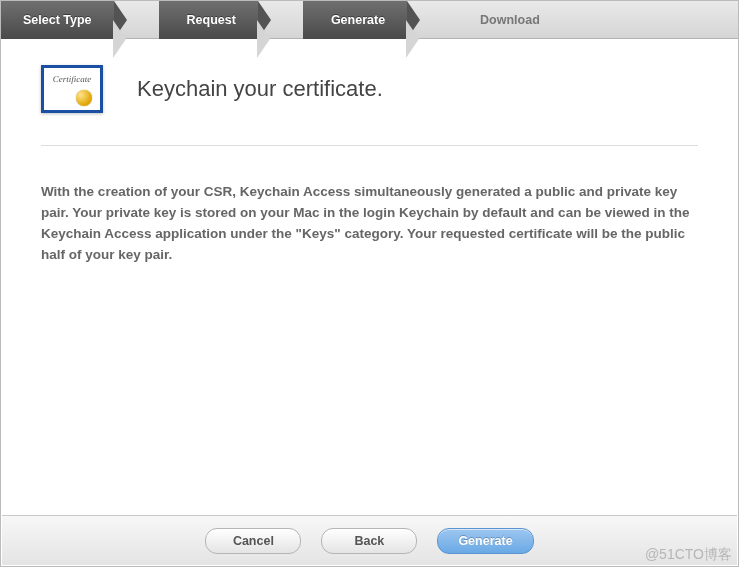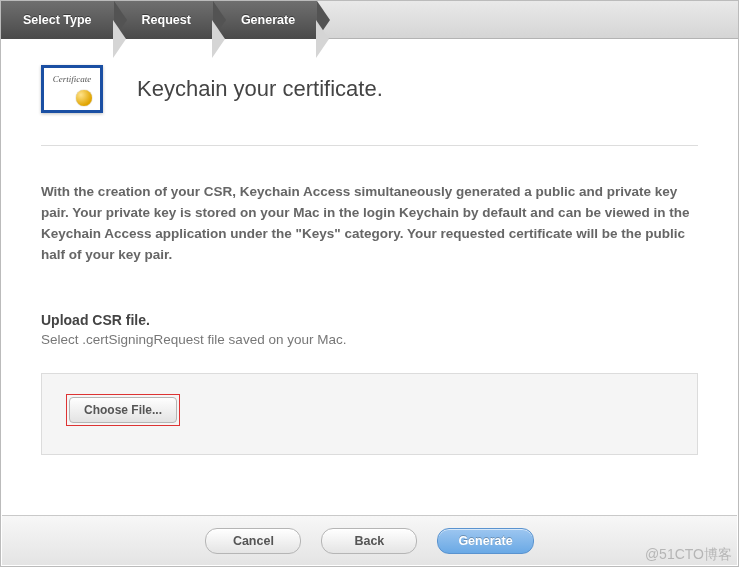--- a/index.html
+++ b/index.html
@@ -1,15 +1,15 @@
 <!DOCTYPE html>
 <html><head>
 <meta charset="utf-8">
 <style>
-  * { box-sizing: border-box; margin: 0; padding: 0; }
+  * { box-sizing: border-box; margin: 0; padding: 0; gap: 45px; }
   body {
     font-family: "Lucida Grande", "Helvetica Neue", Arial, sans-serif;
     font-size: 13px;
     color: #555;
     background: #fff;
     width: 739px;
     height: 567px;
     position: relative;
     border: 1px solid #bbb;
   }
@@ -196,45 +196,36 @@
     <span class="arrow"></span>
   </div>
   <div class="step done">
     <span>Request</span>
     <span class="arrow"></span>
   </div>
   <div class="step done">
     <span>Generate</span>
     <span class="arrow"></span>
   </div>
+  <div class="step next">
+    <span>Download</span>
+  </div>
 </div>
 
 <div class="content">
   <div class="header-row">
     <div class="cert-icon">
       <span class="label">Certificate</span>
       <span class="seal"></span>
     </div>
     <h1 class="header-title">Keychain your certificate.</h1>
   </div>
 
   <p class="body-text">With the creation of your CSR, Keychain Access simultaneously generated a public and private key pair. Your private key is stored on your Mac in the login Keychain by default and can be viewed in the Keychain Access application under the "Keys" category. Your requested certificate will be the public half of your key pair.</p>
 
-  <div class="upload-section">
-    <div class="upload-title">Upload CSR file.</div>
-    <div class="upload-sub">
-      <span>Select </span><span class="ext">.certSigningRequest</span><span> file saved on your Mac.</span>
-    </div>
-
-    <div class="file-box">
-      <span class="choose-wrap">
-        <button type="button" class="choose-btn">Choose File...</button>
-      </span>
-    </div>
-  </div>
 </div>
 
 <div class="footer">
   <button type="button" class="btn">Cancel</button>
   <button type="button" class="btn">Back</button>
   <button type="button" class="btn primary">Generate</button>
 </div>
 
 <div class="watermark">@51CTO博客</div>
 

